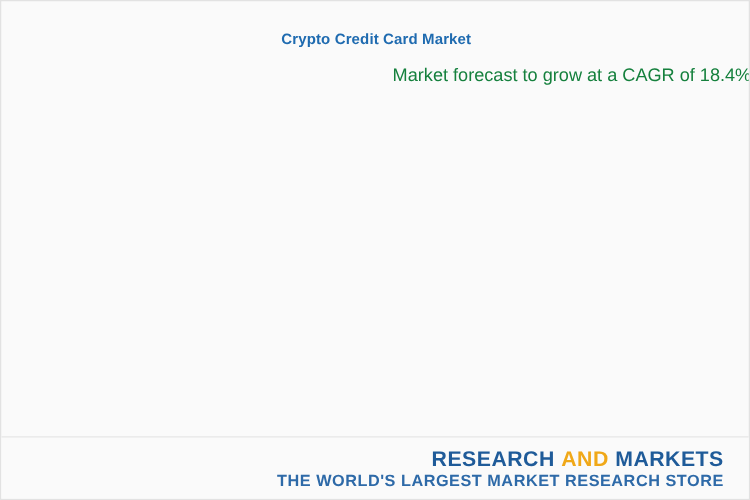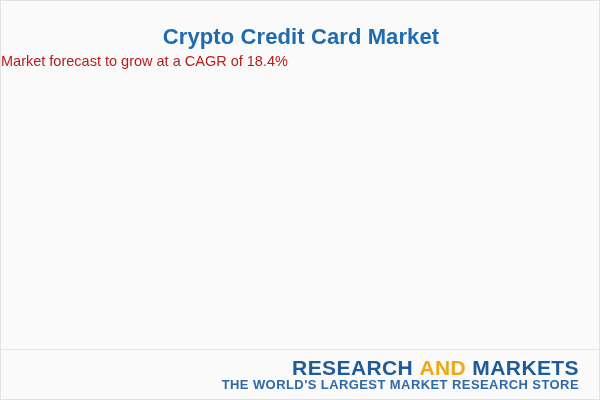--- a/index.html
+++ b/index.html
@@ -20,35 +20,35 @@
     overflow: hidden;
   }
 
   
   #chart-title {
     position: absolute;
     top: 23px;
     left: 0;
     width: 600px;
     text-align: center;
-    font-size: 22px;
+    font-size: 12px;
     font-weight: bold;
     color: #1f6bb0;
     letter-spacing: 0.1px;
   }
 
   #chart-subtitle {
     position: absolute;
     top: 52px;
     left: 0;
     width: 600px;
-    text-align: left;
+    text-align: right;
     font-size: 14.5px;
     font-weight: normal;
-    color: #b91c1c;
+    color: #15803d;
   }
 
   
   #plot {
     position: absolute;
     left: 0;
     top: 0;
     width: 600px;
     height: 350px;
   }
@@ -83,21 +83,21 @@
   }
 
   #brand-logo {
     position: absolute;
     right: 22px;
     top: 8px;
     text-align: right;
   }
 
   #brand-wordmark {
-    font-size: 21px;
+    font-size: 17px;
     font-weight: bold;
     letter-spacing: 0.4px;
     line-height: 19px;
     white-space: nowrap;
   }
   .brand-research, .brand-markets { color: #1f5b99; }
   .brand-and { color: #f0a818; }
 
   #brand-tagline {
     font-size: 13px;

